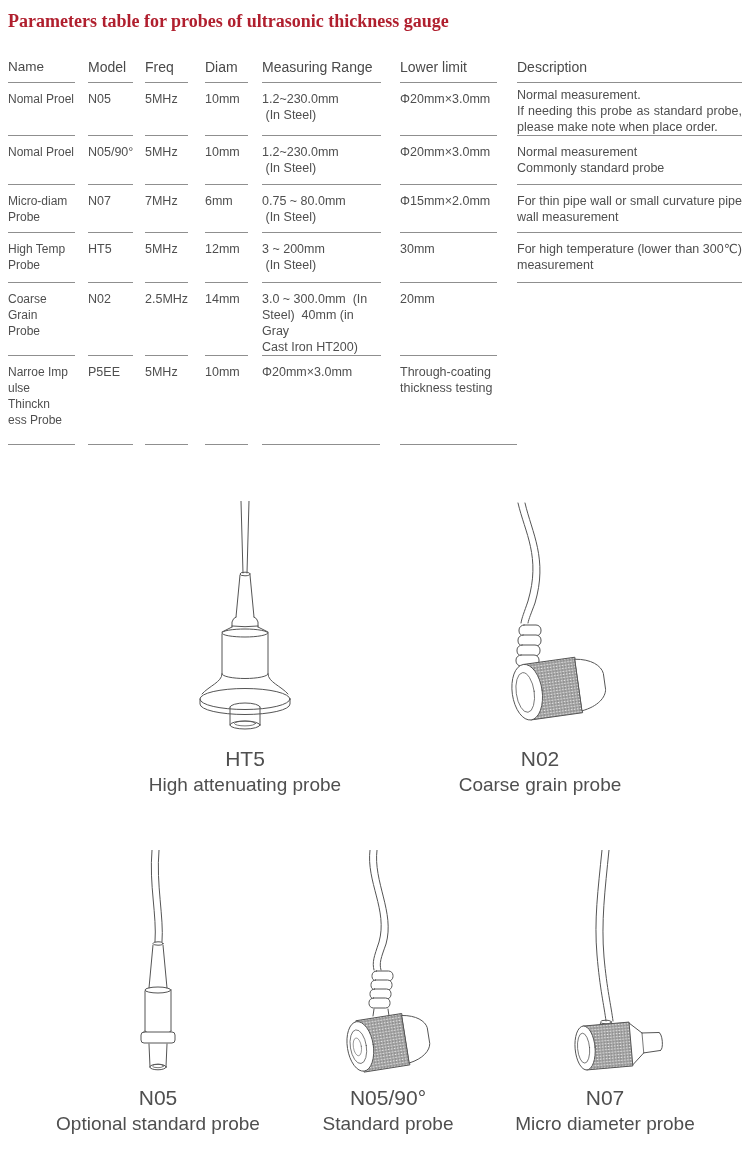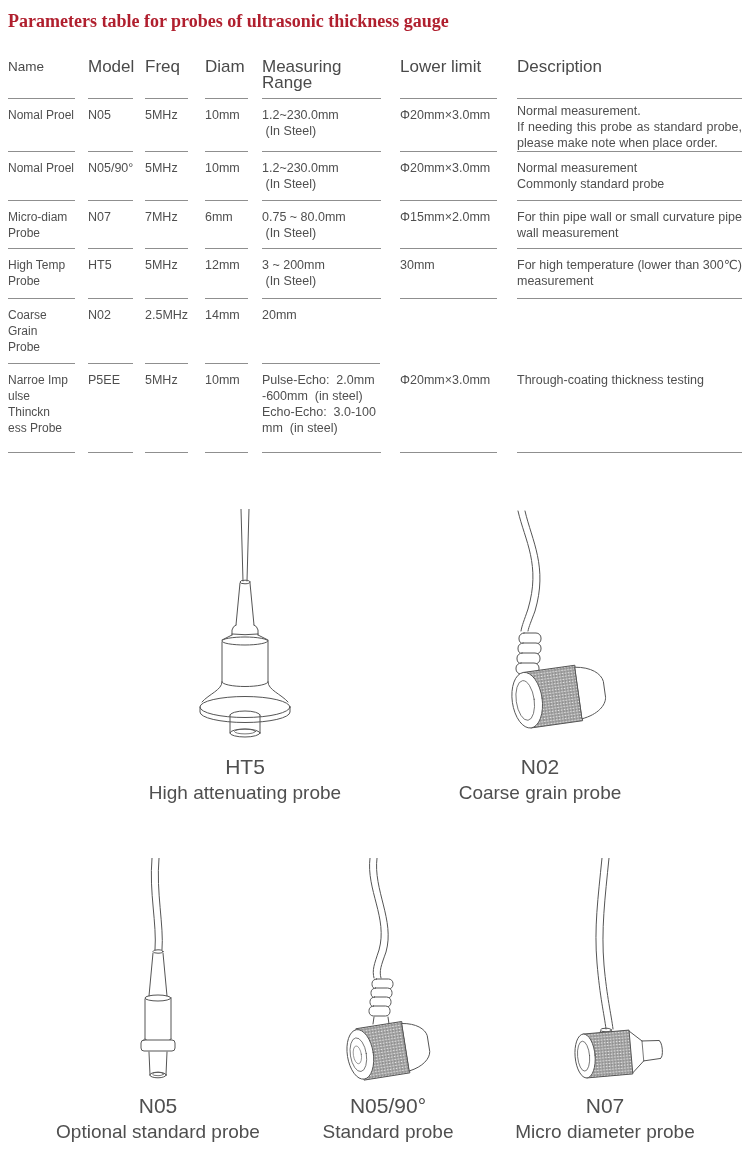--- a/index.html
+++ b/index.html
@@ -19,21 +19,21 @@
   .ptable { margin-top:25px; padding:0 8px; }
   .trow {
     display:grid;
     grid-template-columns:80px 57px 60px 57px 138px 117px 1fr;
   }
   .trow > div {
     border-bottom:1px solid #8f8f8f;
     padding-top:8px;
     font-size:12.5px; line-height:16px; color:#4f4f4f;
   }
-  .thead > div { padding-top:0; padding-bottom:7px; font-size:17px; color:#4a4a4a; }
+  .thead > div { padding-top:0; padding-bottom:7px; font-size:14px; color:#4a4a4a; }
   .c1 { margin-right:13px; font-size:12px !important; white-space:pre-line; }
   .c2 { margin-right:12px; }
   .c3 { margin-right:17px; }
   .c4 { margin-right:14px; }
   .c5 { margin-right:19px; white-space:pre-wrap; }
   .c6 { margin-right:20px; }
   .c7 { margin-right:0; white-space:pre-line; text-align:justify; }
   .thead .c1 { font-size:13.5px !important; }
   .r1 { min-height:53px; } .r1 .c7 { padding-top:5px; line-height:15.8px; }
   .r2 { min-height:49px; }
@@ -120,34 +120,33 @@
     <div class="c6">30mm</div>
     <div class="c7">For high temperature (lower than 300℃) measurement</div>
   </div>
 
   <div class="trow r5">
     <div class="c1">Coarse Grain
 Probe</div>
     <div class="c2">N02</div>
     <div class="c3">2.5MHz</div>
     <div class="c4">14mm</div>
+    <div class="c5">3.0 ~ 300.0mm  (In
+Steel)  40mm (in Gray
+Cast Iron HT200)</div>
     <div class="c6">20mm</div>
   </div>
 
   <div class="trow r6">
     <div class="c1">Narroe Imp
 ulse Thinckn
 ess Probe</div>
     <div class="c2">P5EE</div>
     <div class="c3">5MHz</div>
     <div class="c4">10mm</div>
-    <div class="c5">Pulse-Echo:  2.0mm
--600mm  (in steel)
-Echo-Echo:  3.0-100
-mm  (in steel)</div>
     <div class="c6">Φ20mm×3.0mm</div>
     <div class="c7">Through-coating thickness testing</div>
   </div>
 </div>
 
 <div class="fig-row fig-row-a">
 
   <div class="fig fig-a1">
     <svg width="180" height="232" viewBox="0 0 180 232" fill="none" stroke="#555" stroke-width="1" stroke-linecap="round">
       <path d="M86,0 L88,72"></path>

